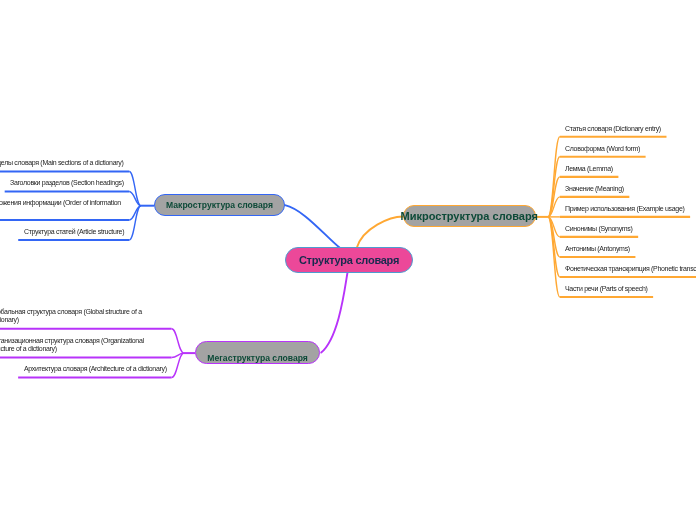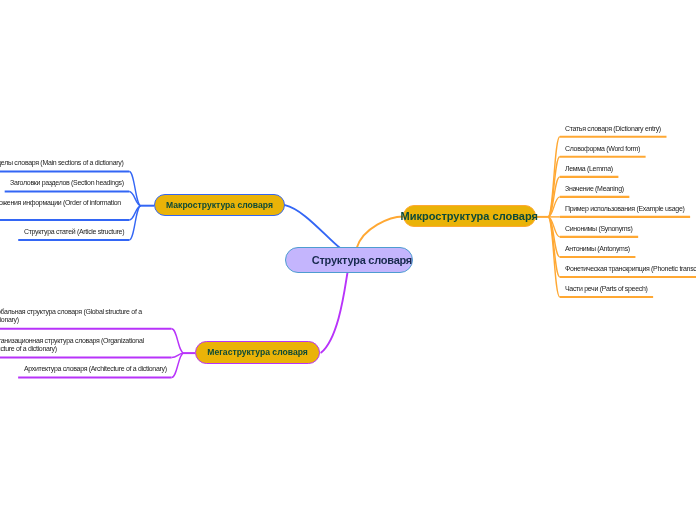--- a/index.html
+++ b/index.html
@@ -5,22 +5,22 @@
 <style>
   html,body{margin:0;padding:0;}
   body{width:696px;height:520px;background:#ffffff;overflow:hidden;
        font-family:"Liberation Sans",sans-serif;
        -webkit-font-smoothing:antialiased;}
   #stage{position:relative;width:696px;height:520px;overflow:hidden;
         transform:translateZ(0);}
   svg#links{position:absolute;left:0;top:0;width:696px;height:520px;}
   .node{position:absolute;box-sizing:border-box;display:flex;align-items:center;
         justify-content:center;border-radius:999px;white-space:nowrap;
-        font-weight:bold;background:#eab308;will-change:transform;}
-  #root-node{background:#c4b5fd;justify-content:flex-end;}
+        font-weight:bold;background:#a3a3a3;will-change:transform;}
+  #root-node{background:#ec4899;}
   .leaf-label{position:absolute;color:#232323;will-change:transform;font-size:7px;line-height:8.4px;
         letter-spacing:-0.32px;white-space:nowrap;}
   .leaf-label.wrap{white-space:normal;}
 </style>
 </head>
 <body>
 <div id="stage">
 
   <svg id="links" viewBox="0 0 696 520" xmlns="http://www.w3.org/2000/svg">
       <path d="M 285 205.2 C 304 209.7, 325.1 236.1, 340.1 248.1" fill="none" stroke="#3366f5" stroke-width="1.9" stroke-linecap="round"></path>
@@ -68,21 +68,21 @@
   </div>
 
   <div class="node" id="branch-macro" style="left: 153.8px; top: 194.3px; width: 131px; height: 21.6px; border: 1.5px solid rgb(51, 102, 245); color: rgb(13, 74, 56); font-size: 8.6px; letter-spacing: 0px;">
     <span>Макроструктура словаря</span>
   </div>
 
   <div class="node" id="branch-micro" style="left: 403.2px; top: 205.2px; width: 132.5px; height: 22.1px; border: 1.5px solid rgb(255, 168, 51); color: rgb(13, 74, 56); font-size: 11px; letter-spacing: 0px;">
     <span>Микроструктура словаря</span>
   </div>
 
-  <div class="node" id="branch-mega" style="left: 194.9px; top: 341.4px; width: 125.2px; height: 22.7px; border: 1.5px solid rgb(184, 51, 250); color: rgb(13, 74, 56); font-size: 8.6px; letter-spacing: 0px;">
+  <div class="node" id="branch-mega" style="left: 194.9px; top: 341.4px; width: 125.2px; height: 22.7px; border: 1.5px solid rgb(184, 51, 250); color: rgb(13, 74, 56); font-size: 8.6px; letter-spacing: 0px; align-items: flex-end;">
     <span>Мегаструктура словаря</span>
   </div>
 
   <div id="leaves">
       <div class="leaf-label" style="left: -44.6375px; top: 159.36px;">Основные разделы словаря (Main sections of a dictionary)</div>
       <div class="leaf-label" style="left: 10.0812px; top: 179.36px;">Заголовки разделов (Section headings)</div>
       <div class="leaf-label wrap" style="width: 173px; left: -49.2px; top: 199.46px;">Порядок расположения информации (Order of information presentation)</div>
       <div class="leaf-label" style="left: 23.6281px; top: 227.86px;">Структура статей (Article structure)</div>
       <div class="leaf-label" style="left: 565.2px; top: 124.66px;">Статья словаря (Dictionary entry)</div>
       <div class="leaf-label" style="left: 565.2px; top: 144.66px;">Словоформа (Word form)</div>

